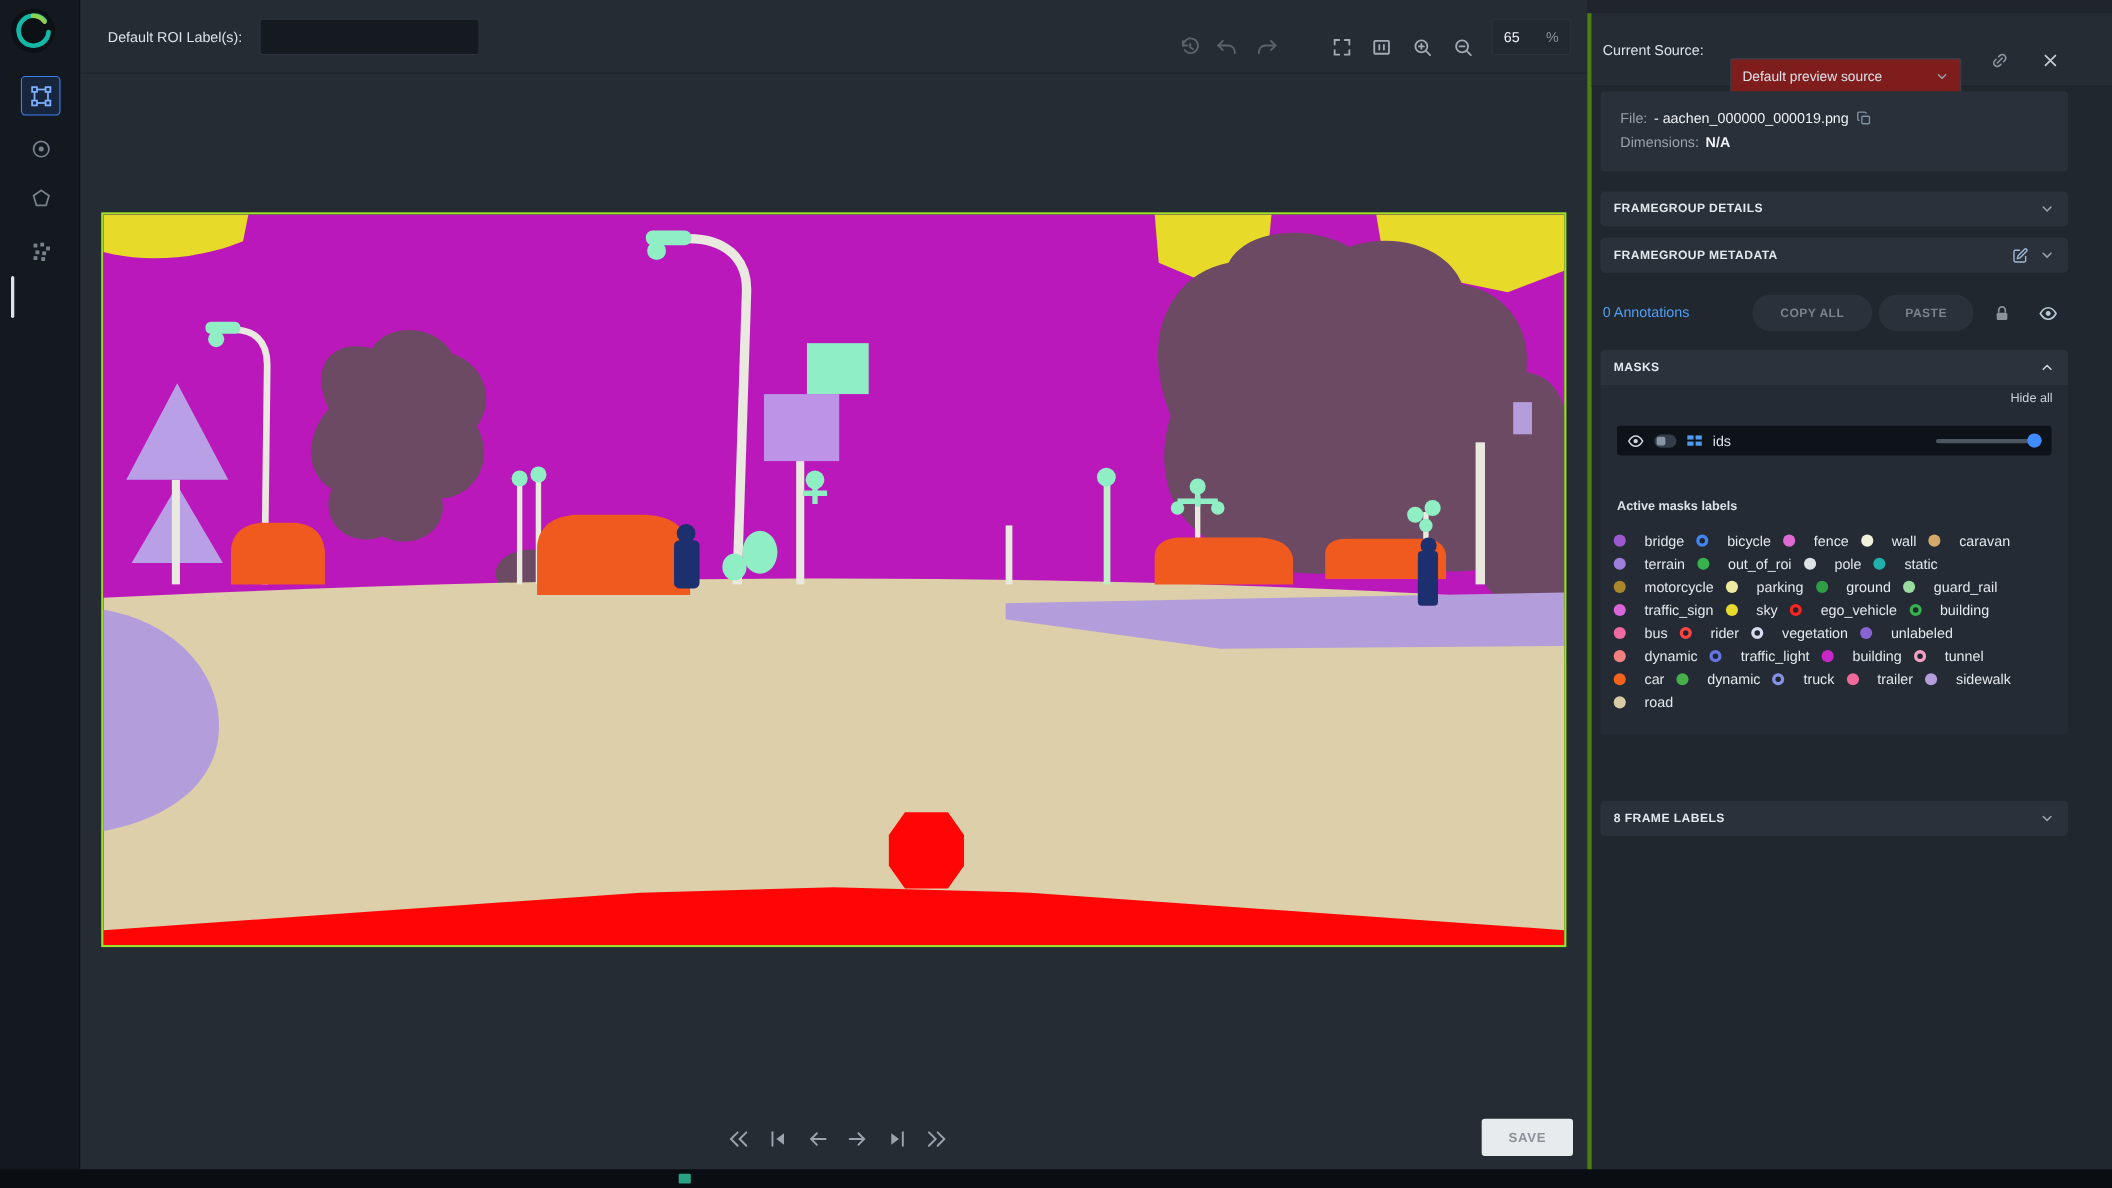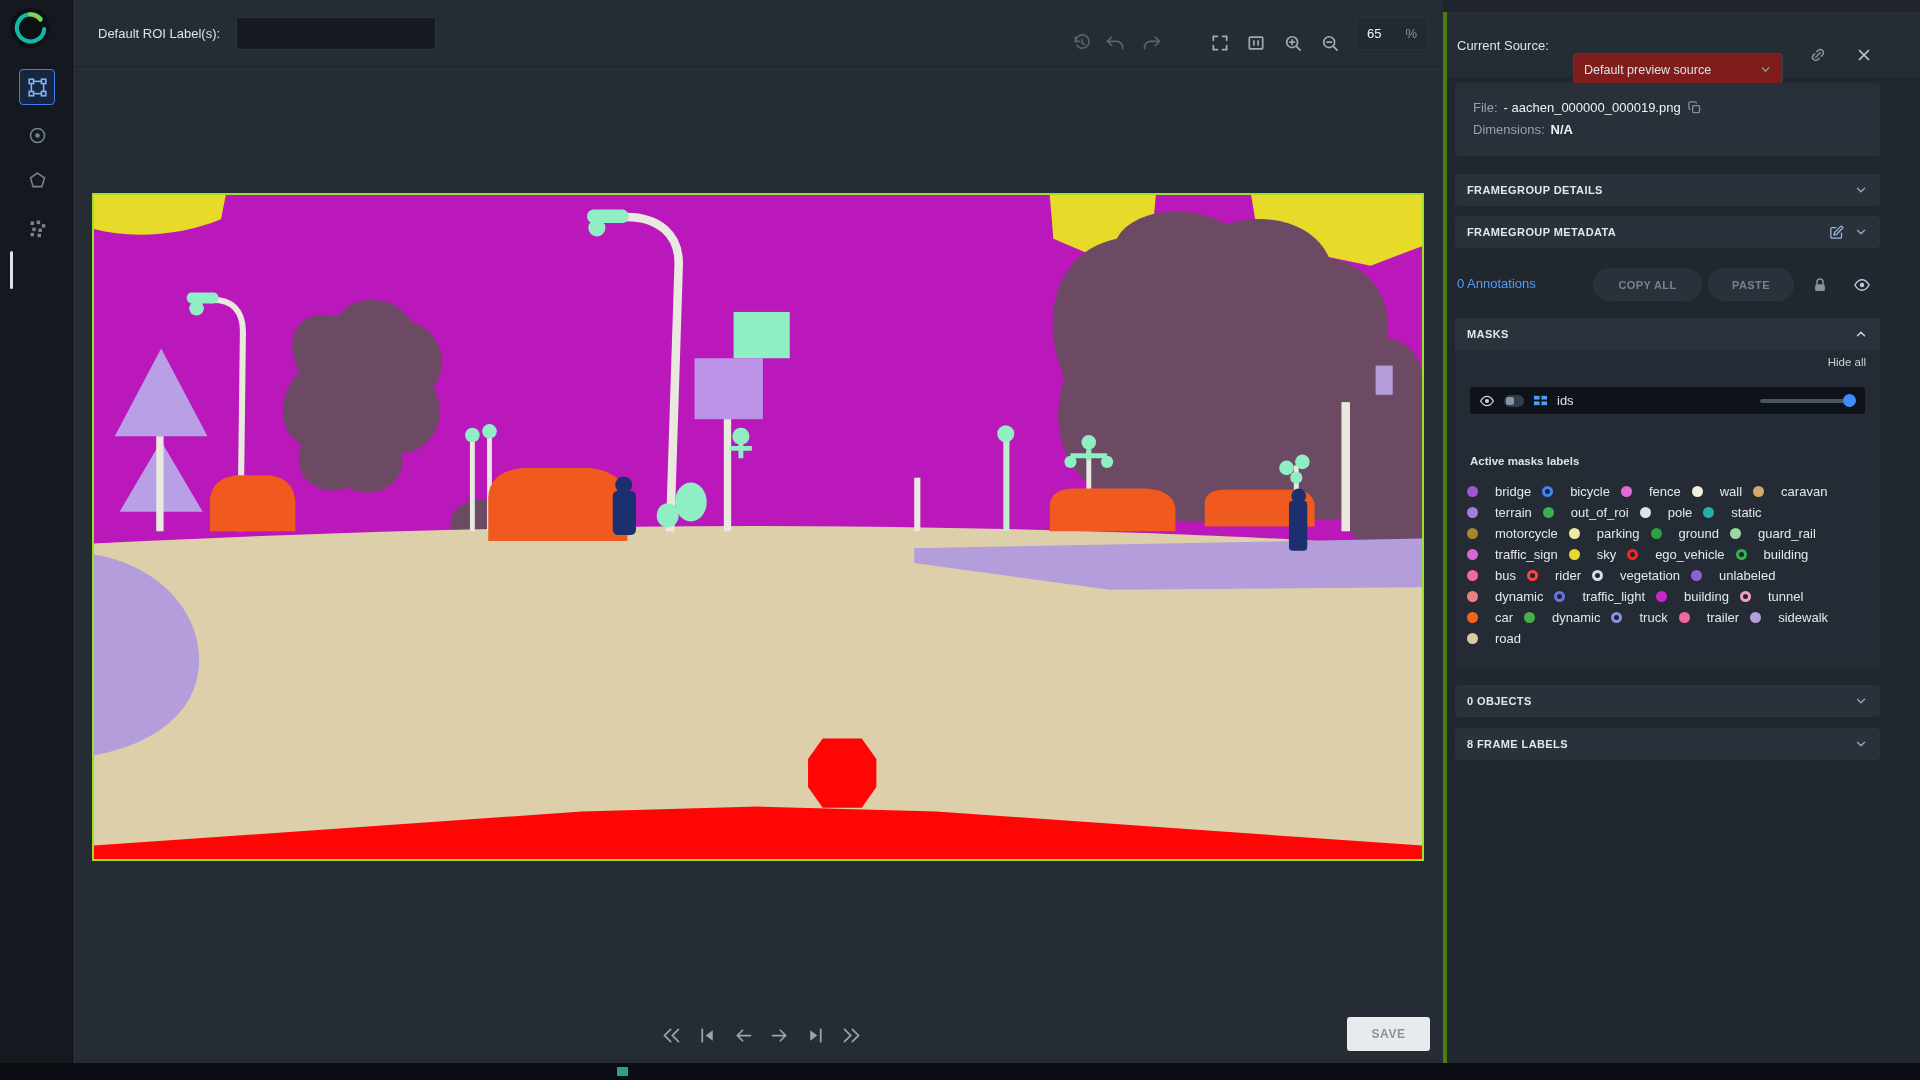--- a/index.html
+++ b/index.html
@@ -552,28 +552,20 @@
           </div>
           <div class="chip-row">
             <span class="chip">
               <span class="dot" style="background: rgb(217, 203, 166);"></span>
               <span>road</span>
             </span>
           </div>
         </div>
     </div>
 
-    <div class="bar" style="top:673px">
-      <span>0 OBJECTS</span>
-      <span class="chev">
-        <svg viewBox="0 0 24 24" fill="none" stroke="currentColor" stroke-width="2.4" stroke-linecap="round">
-            <path d="M6 9l6 6 6-6"></path>
-          </svg>
-      </span>
-    </div>
     <div class="bar" style="top:716px">
       <span>8 FRAME LABELS</span>
       <span class="chev">
         <svg viewBox="0 0 24 24" fill="none" stroke="currentColor" stroke-width="2.4" stroke-linecap="round">
             <path d="M6 9l6 6 6-6"></path>
           </svg>
       </span>
     </div>
   </div>
 

